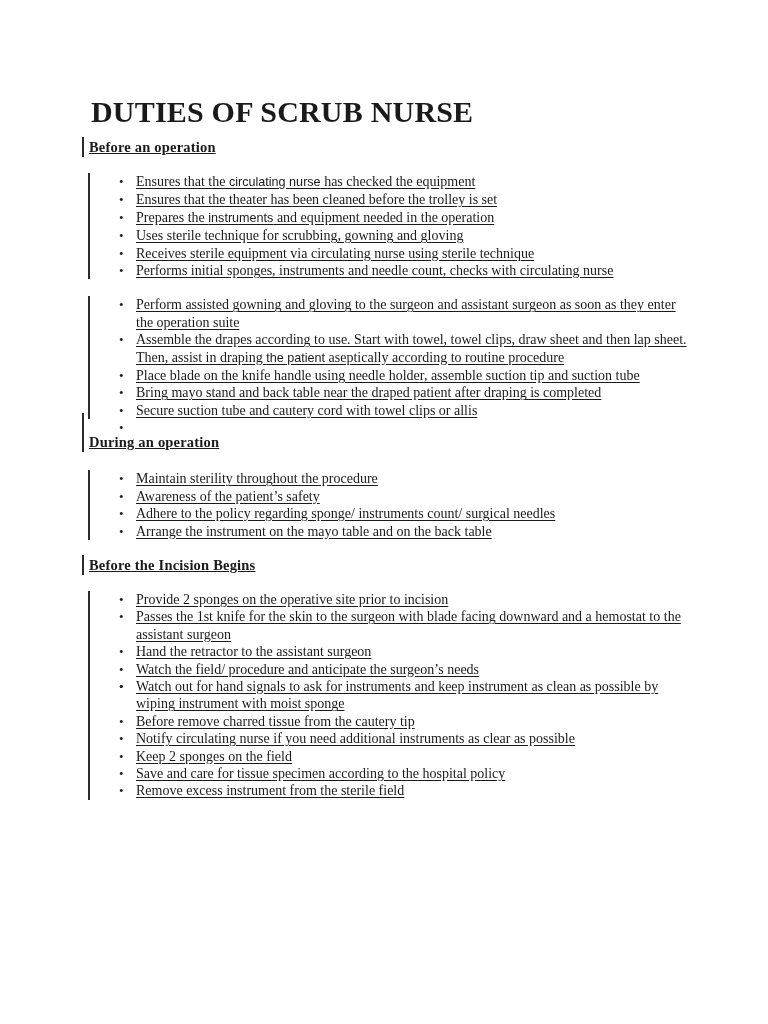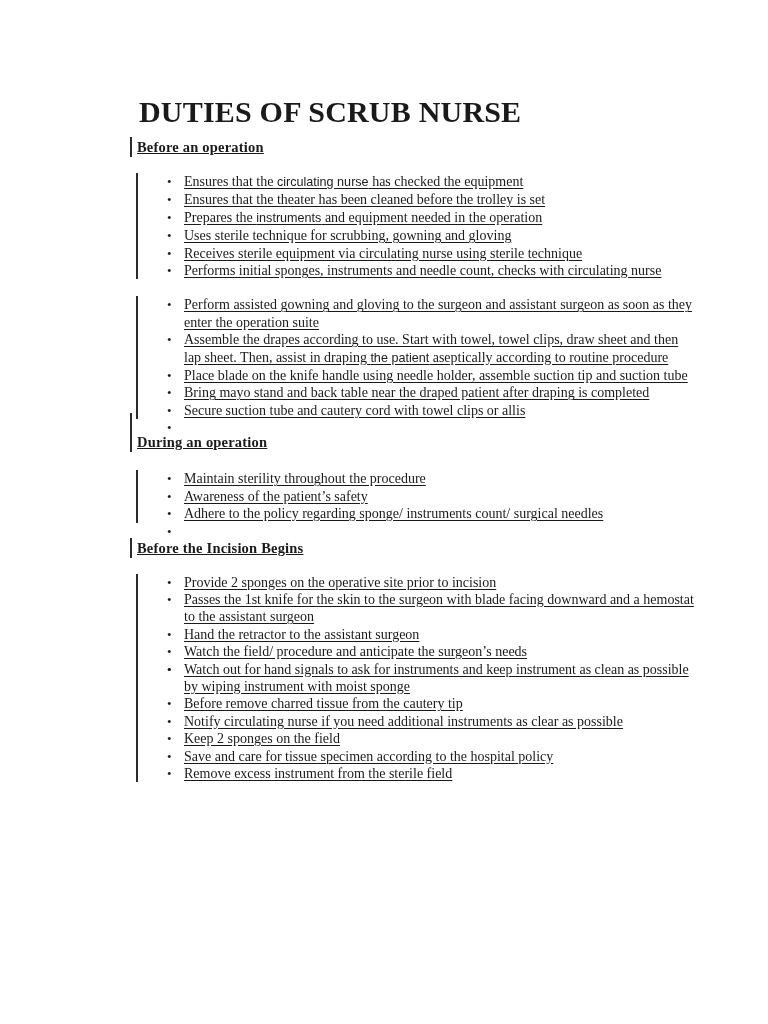--- a/index.html
+++ b/index.html
@@ -5,21 +5,20 @@
   * { margin: 0; padding: 0; box-sizing: border-box; }
   html, body { background: #ffffff; }
   .page {
     position: relative;
     width: 768px;
     height: 1024px;
     background: #ffffff;
     overflow: hidden;
     font-family: "Liberation Serif", serif;
     color: #1a1a1a;
-    padding-left: 48px;
   }
   .content {
     padding: 94px 70px 0 89px;
   }
   .doc-title {
     font-size: 30px;
     line-height: 36px;
     font-weight: bold;
     letter-spacing: 0.2px;
     margin-left: 2px;
@@ -97,21 +96,21 @@
             <li><span class="bullet">•</span><span class="item-text"><span>Place blade on the knife handle using needle holder, assemble suction tip and suction tube</span></span></li>
             <li><span class="bullet">•</span><span class="item-text"><span>Bring mayo stand and back table near the draped patient after draping is completed</span></span></li>
             <li><span class="bullet">•</span><span class="item-text"><span>Secure suction tube and cautery cord with towel clips or allis</span></span></li>
             <li><span class="bullet">•</span></li>
           </ul></div>
         <div class="section"><h2><span class="change-bar"></span><span>During an operation</span></h2><ul class="bullet-list">
             <span class="change-bar"></span>
             <li><span class="bullet">•</span><span class="item-text"><span>Maintain sterility throughout the procedure</span></span></li>
             <li><span class="bullet">•</span><span class="item-text"><span>Awareness of the patient’s safety</span></span></li>
             <li><span class="bullet">•</span><span class="item-text"><span>Adhere to the policy regarding sponge/ instruments count/ surgical needles</span></span></li>
-            <li><span class="bullet">•</span></li>
+            <li><span class="bullet">•</span><span class="item-text"><span>Arrange the instrument on the mayo table and on the back table</span></span></li>
           </ul></div>
         <div class="section"><h2><span class="change-bar"></span><span>Before the Incision Begins</span></h2><ul class="bullet-list">
             <span class="change-bar"></span>
             <li><span class="bullet">•</span><span class="item-text"><span>Provide 2 sponges on the operative site prior to incision</span></span></li>
             <li><span class="bullet">•</span><span class="item-text"><span>Passes the 1st knife for the skin to the surgeon with blade facing downward and a hemostat to the assistant surgeon</span></span></li>
             <li><span class="bullet">•</span><span class="item-text"><span>Hand the retractor to the assistant surgeon</span></span></li>
             <li><span class="bullet">•</span><span class="item-text"><span>Watch the field/ procedure and anticipate the surgeon’s needs</span></span></li>
             <li><span class="bullet">•</span></li>
             <li><span class="bullet">•</span><span class="item-text"><span>Watch out for hand signals to ask for instruments and keep instrument as clean as possible by wiping instrument with moist sponge</span></span></li>
             <li><span class="bullet">•</span><span class="item-text"><span>Before remove charred tissue from the cautery tip</span></span></li>

